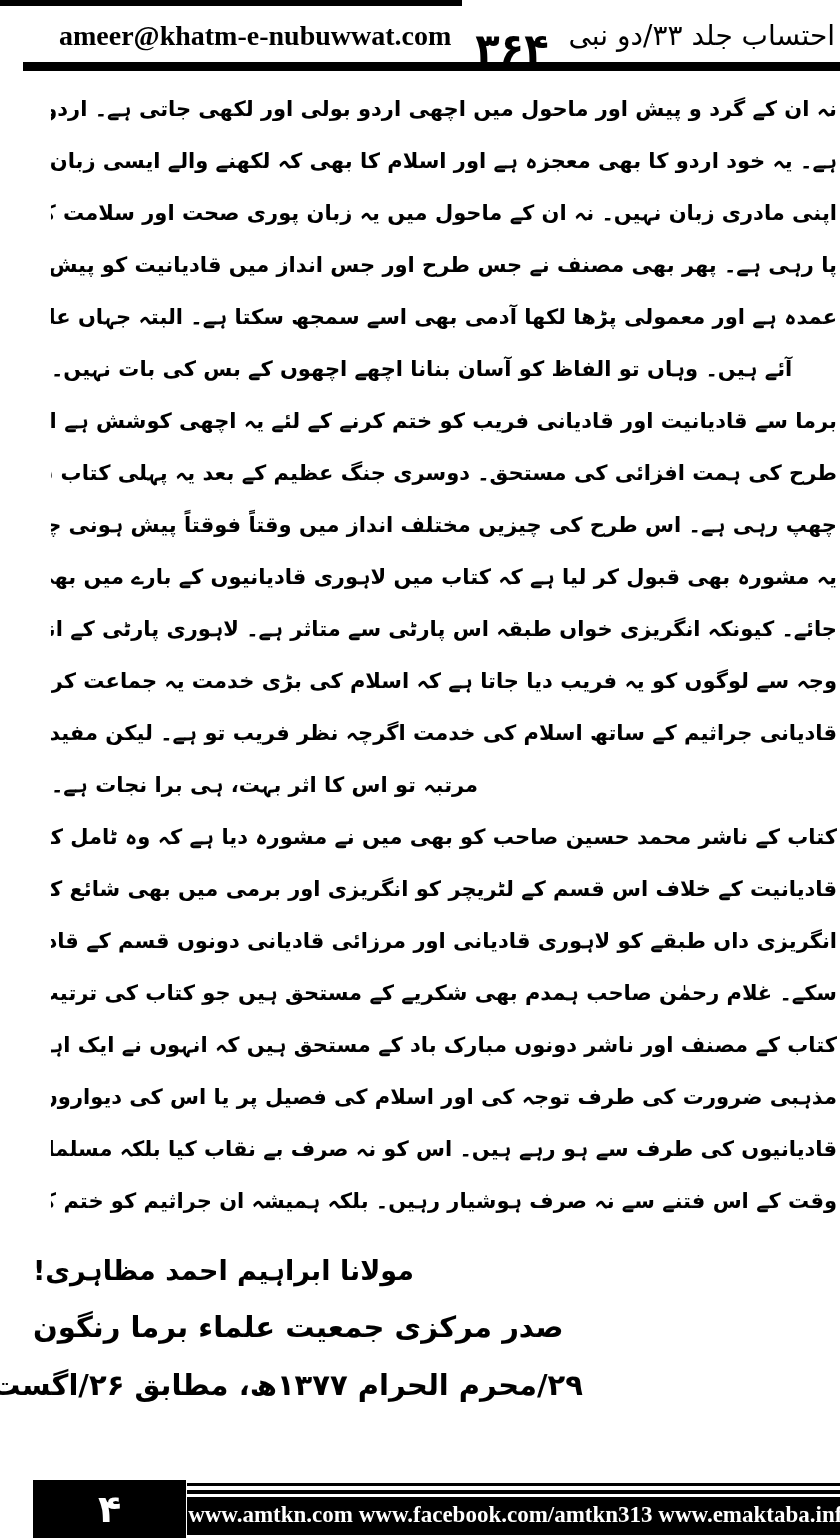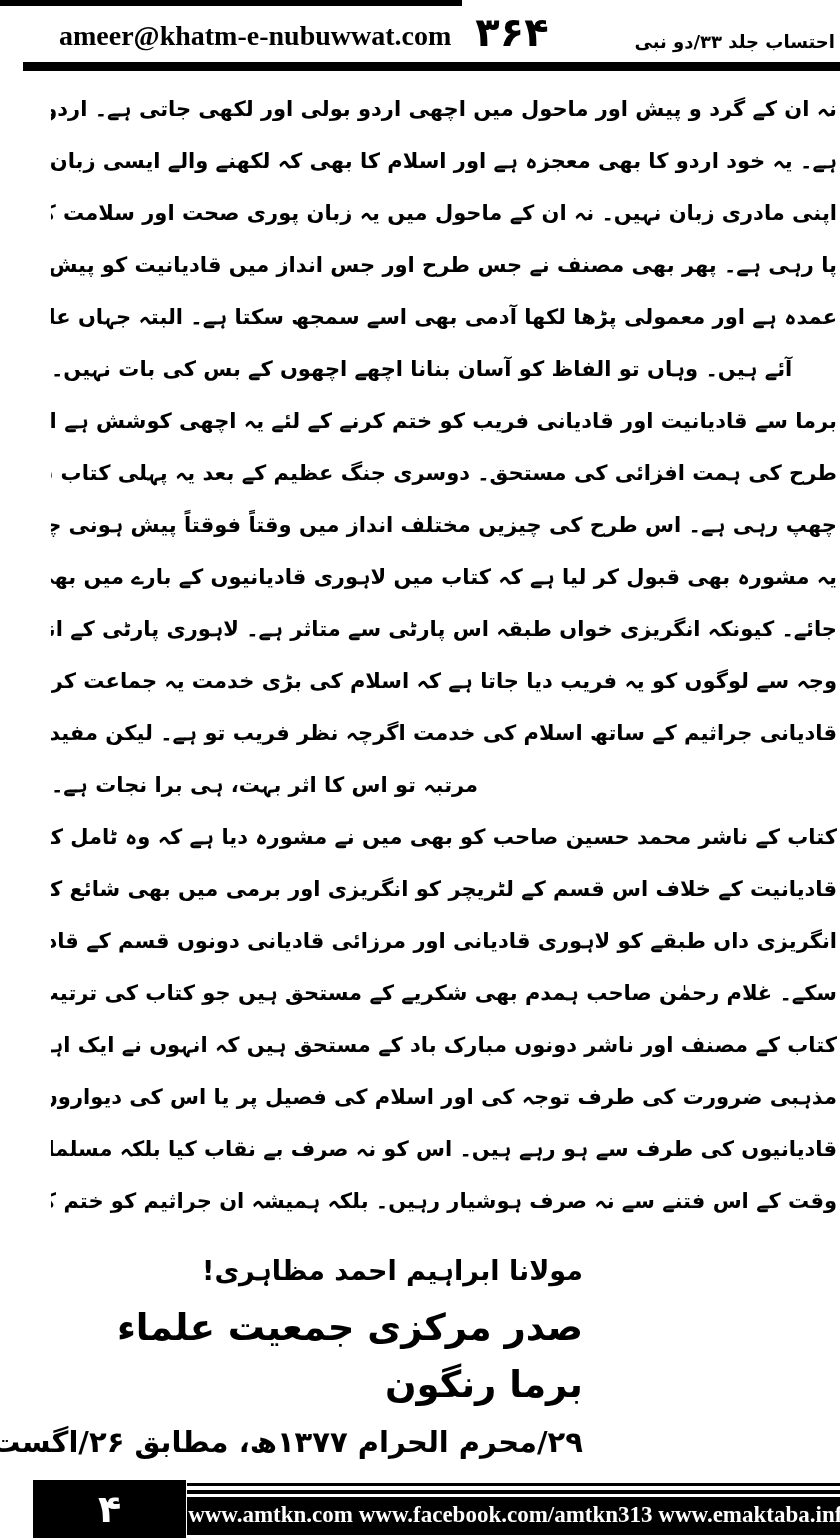--- a/index.html
+++ b/index.html
@@ -6,37 +6,37 @@
   .page{
     width:840px;height:1540px;position:relative;background:#ffffff;
     font-family:"DejaVu Sans",sans-serif;color:#000;overflow:hidden;margin:0 auto;padding-left:23px;
   }
   
   .top-line{position:absolute;top:0;left:0;width:462px;height:6px;background:#000;}
 
   
   .header{display:flex;align-items:flex-end;padding:18px 28px 0 36px;height:52px;box-sizing:border-box;}
   .email{font-family:"Liberation Serif",serif;font-weight:bold;font-size:28px;letter-spacing:0px;white-space:nowrap;}
-  .pageno{font-size:40px;font-weight:bold;margin-left:24px;direction:rtl;line-height:1;position:relative;top:0;}
-  .book-title{margin-left:auto;font-size:18px;font-weight:bold;direction:rtl;white-space:nowrap;}
+  .pageno{font-size:40px;font-weight:bold;margin-left:24px;direction:rtl;line-height:1;position:relative;top:16px;}
+  .book-title{margin-left:auto;font-size:28px;font-weight:normal;direction:rtl;white-space:nowrap;}
   .divider{height:9px;background:#000;width:826px;margin-top:10px;}
 
   
   .content{padding:12px 26px 0 28px;}
   .line{
     direction:rtl;font-weight:bold;font-size:21px;line-height:52px;height:52px;
     text-align:justify;text-align-last:justify;overflow:hidden;white-space:nowrap;
   }
   .line.first{padding-left:88px;}
   .line.last{text-align:right;text-align-last:left;}
 
   
-  .signature{width:560px;text-align:right;direction:rtl;font-weight:bold;margin-top:16px;padding-left:10px;box-sizing:border-box;}
+  .signature{width:560px;text-align:left;direction:rtl;font-weight:bold;margin-top:16px;padding-left:10px;box-sizing:border-box;}
   .sig-name{font-size:27px;line-height:56px;}
-  .sig-title{font-size:37px;line-height:57px;}
+  .sig-title{font-size:29px;line-height:57px;}
   .sig-date{font-size:29px;line-height:58px;white-space:nowrap;}
 
   
   .footer-pagebox{
     position:absolute;left:33px;bottom:2px;width:153px;height:58px;background:#000;
     color:#fff;display:flex;align-items:center;justify-content:center;
     font-size:38px;font-weight:bold;direction:rtl;
   }
   .footer-bar{position:absolute;left:187px;right:8px;bottom:5px;height:52px;background:#000;}
   .footer-bar .ws1{height:4px;background:#fff;margin-top:3px;}

